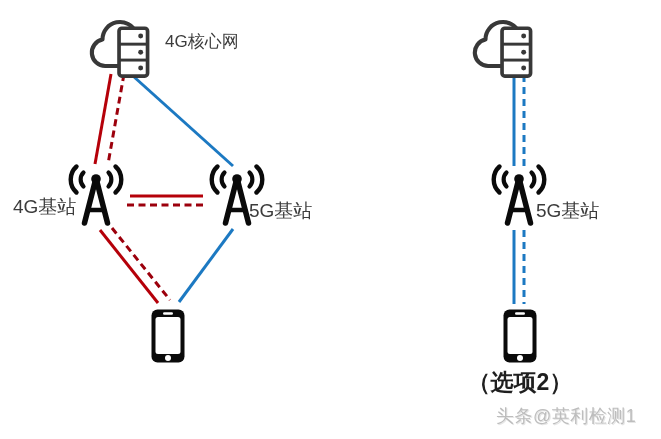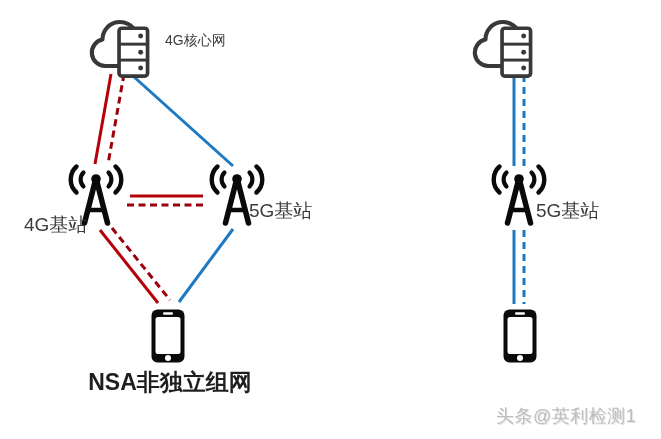--- a/index.html
+++ b/index.html
@@ -6,21 +6,21 @@
   #app{
     position:relative;width:661px;height:439px;overflow:hidden;
     background:var(--background,#fff);
     font-family:"Liberation Sans","DejaVu Sans",sans-serif;
   }
   .layer{position:absolute;left:0;top:0;width:661px;height:439px;}
   .ln-red{stroke:var(--red-solid,#b50009);stroke-width:3;fill:none;}
   .ln-red-dash{stroke:var(--red-dashed,#9c000c);stroke-width:3;stroke-dasharray:7 4.5;fill:none;}
   .ln-blue{stroke:var(--blue,#1c79c2);stroke-width:3;fill:none;}
   .ln-blue-dash{stroke:var(--blue,#1c79c2);stroke-width:3;stroke-dasharray:7 5;fill:none;}
-  .lbl{position:absolute;color:var(--label,#3c3c3c);font-size:14px;white-space:nowrap;line-height:1.1;}
+  .lbl{position:absolute;color:var(--label,#3c3c3c);font-size:17px;white-space:nowrap;line-height:1.1;}
   .lbl.bs{font-size:19px;}
   .caption{
     position:absolute;width:240px;text-align:center;
     font-weight:bold;color:var(--caption,#1f1f1f);
     font-size:23px;line-height:28px;white-space:nowrap;
   }
   .watermark{
     position:absolute;color:var(--watermark,#bdbdbd);
     font-size:18px;font-weight:normal;white-space:nowrap;
     letter-spacing:.5px;text-shadow:1px 1px 0 #e6e6e6;
@@ -77,25 +77,25 @@
     <use href="#cloud-server" transform="translate(85,8) scale(0.92)"></use>
     <use href="#cloud-server" transform="translate(468,8) scale(0.92)"></use>
     <use href="#base-station" transform="translate(64,164)"></use>
     <use href="#base-station" transform="translate(205,164)"></use>
     <use href="#base-station" transform="translate(487,164)"></use>
     <use href="#phone" transform="translate(150,308)"></use>
     <use href="#phone" transform="translate(502,308)"></use>
   </svg>
 
   <div class="lbl" style="left:165px;top:33px;">4G核心网</div>
-  <div class="lbl bs" style="left:24px;top:197px;margin-top:18px;">4G基站</div>
+  <div class="lbl bs" style="left:13px;top:197px;">4G基站</div>
   <div class="lbl bs" style="left:249px;top:201px;">5G基站</div>
   <div class="lbl bs" style="left:536px;top:201px;">5G基站</div>
 
   <div class="caption" style="left:50px;top:368px;">
-    <div>NSA非独立组网</div>
   </div>
   <div class="caption" style="left:400px;top:368px;">
+    <div>（选项2）</div>
   </div>
 
   <div class="watermark" style="left:496px;top:404px;">头条@英利检测1</div>
 
 </div>
 
 </body></html>

